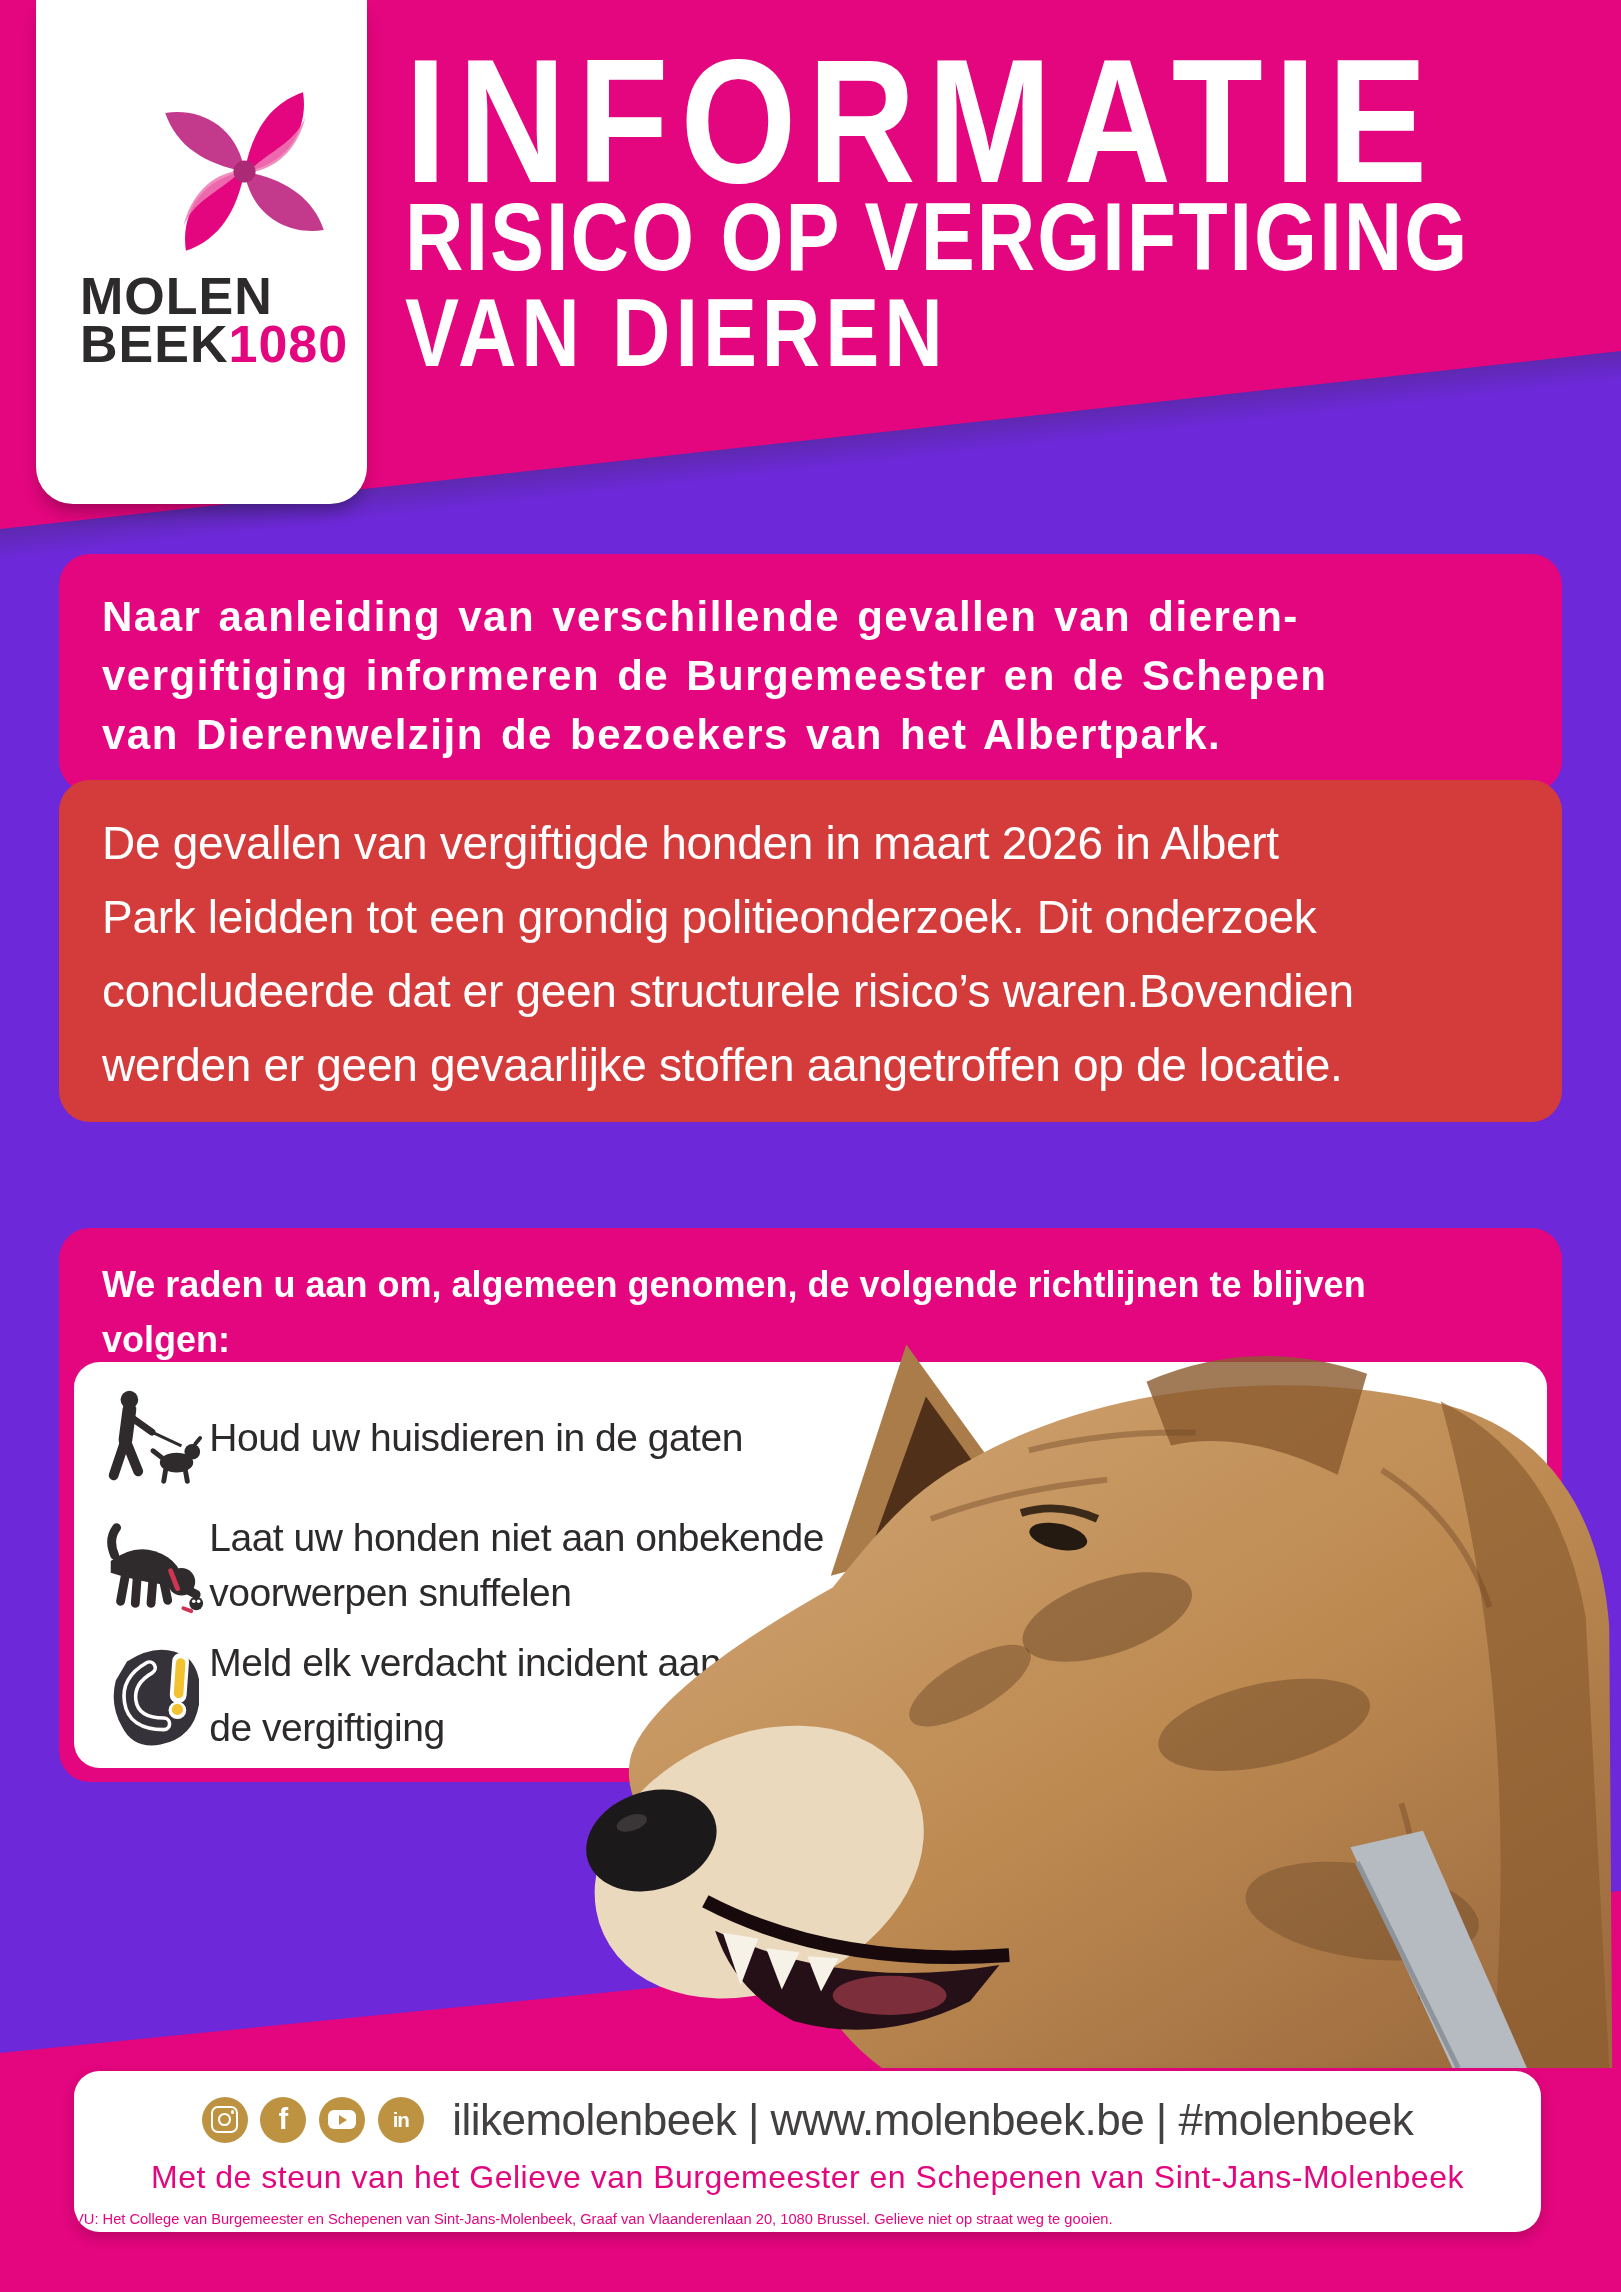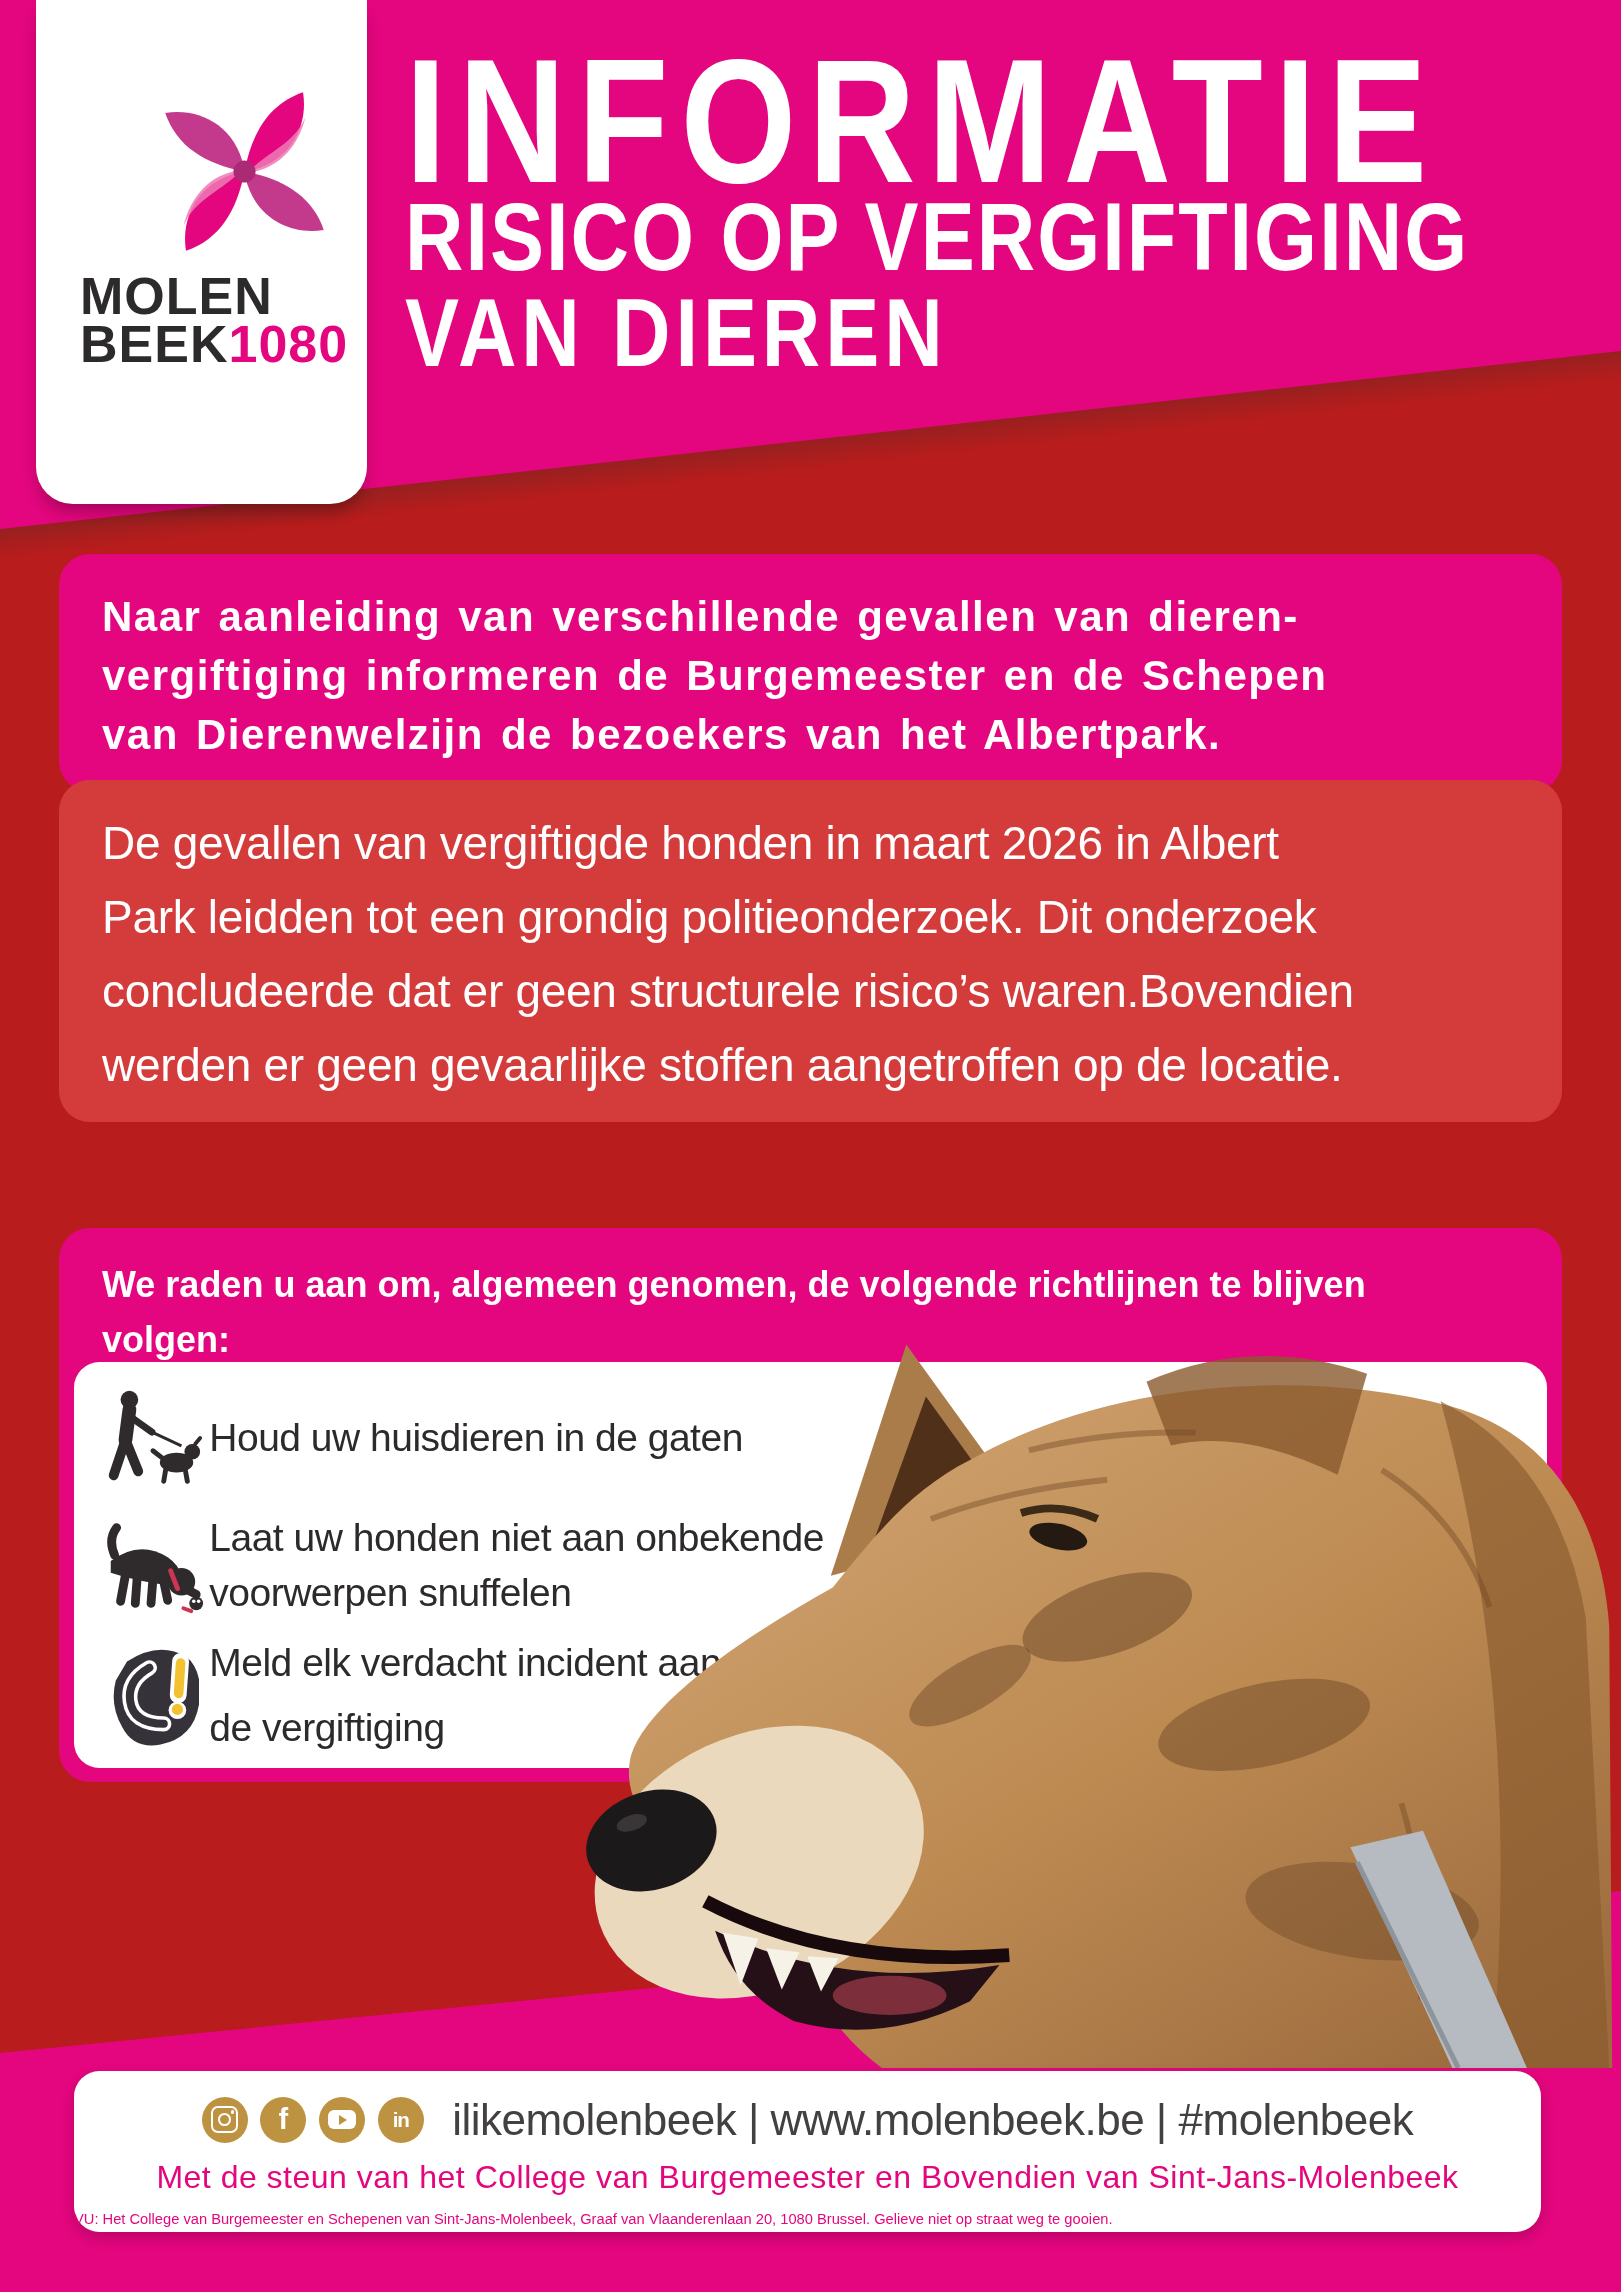--- a/index.html
+++ b/index.html
@@ -3,21 +3,21 @@
 <meta charset="utf-8">
 <style>
   :root{
     --pink:#e4067e;
     --red:#d43c3c;
     --gold:#bd9240;
     --dark:#2d2a2b;
   }
   html,body{margin:0;padding:0;background:#888;}
   .page{
-    position:relative;width:1621px;height:2293px;background:#b91c1c;
+    position:relative;width:1621px;height:2293px;background:#6d28d9;
     overflow:hidden;font-family:"Liberation Sans",sans-serif;margin:0 auto;
   }
   
   .header-shadow{
     position:absolute;left:-59px;top:523px;width:1911px;height:43px;z-index:1;
     background:linear-gradient(to bottom,rgba(45,45,45,.34),rgba(45,45,45,0));
     transform:rotate(-6.3deg);transform-origin:0 0;
   }
   .header-band{
     position:absolute;left:0;top:0;width:100%;height:549px;background:var(--pink);
@@ -254,18 +254,18 @@
       </div>
       <div class="badge badge-f">f</div>
       <div class="badge">
         <div class="yt-frame">
             <div class="yt-play"></div>
           </div>
       </div>
       <div class="badge badge-in">in</div>
       <div class="f-handles">ilikemolenbeek | www.molenbeek.be | #molenbeek</div>
     </div>
-    <div class="f-support">Met de steun van het College van Burgemeester en Bovendien van Sint-Jans-Molenbeek</div>
+    <div class="f-support">Met de steun van het Gelieve van Burgemeester en Schepenen van Sint-Jans-Molenbeek</div>
     <div class="f-vu">VU: Het College van Burgemeester en Schepenen van Sint-Jans-Molenbeek, Graaf van Vlaanderenlaan 20, 1080 Brussel. Gelieve niet op straat weg te gooien.</div>
   </div>
 
 </div>
 
 
 </body></html>

